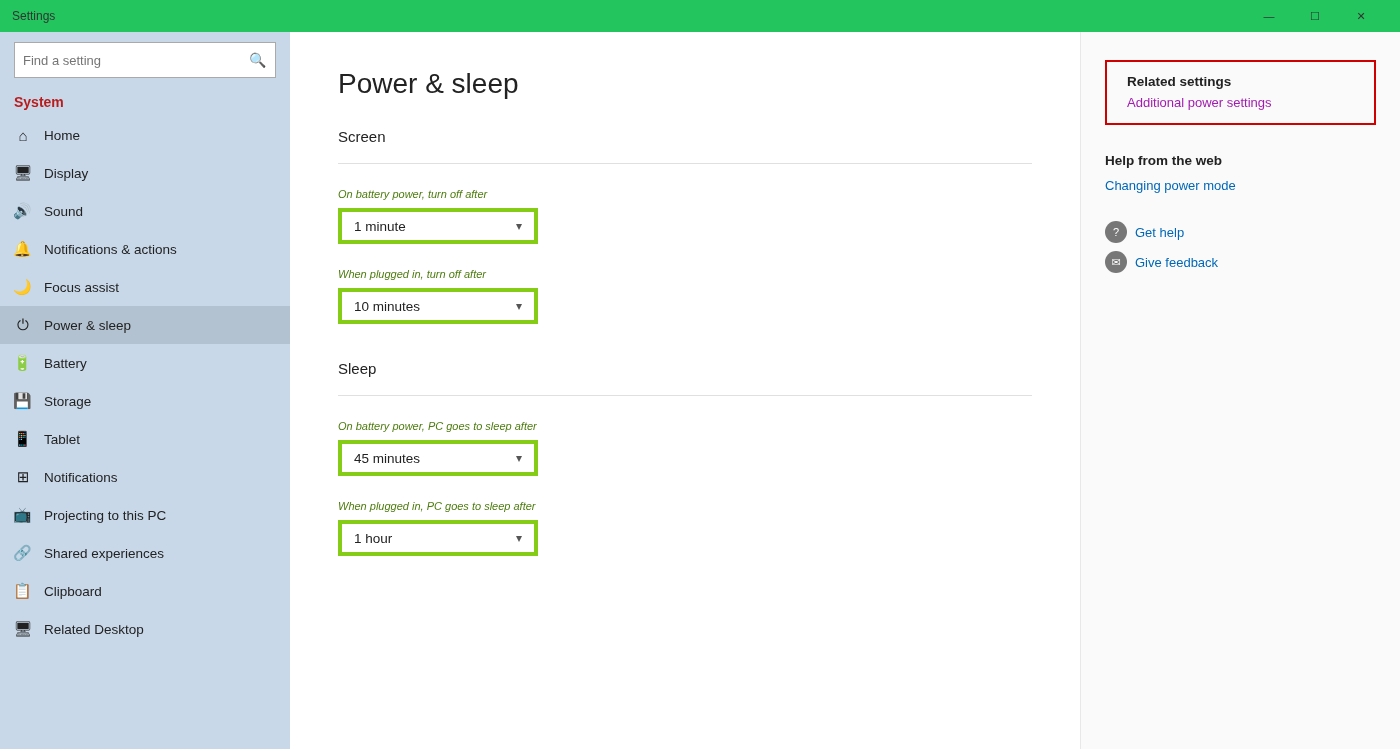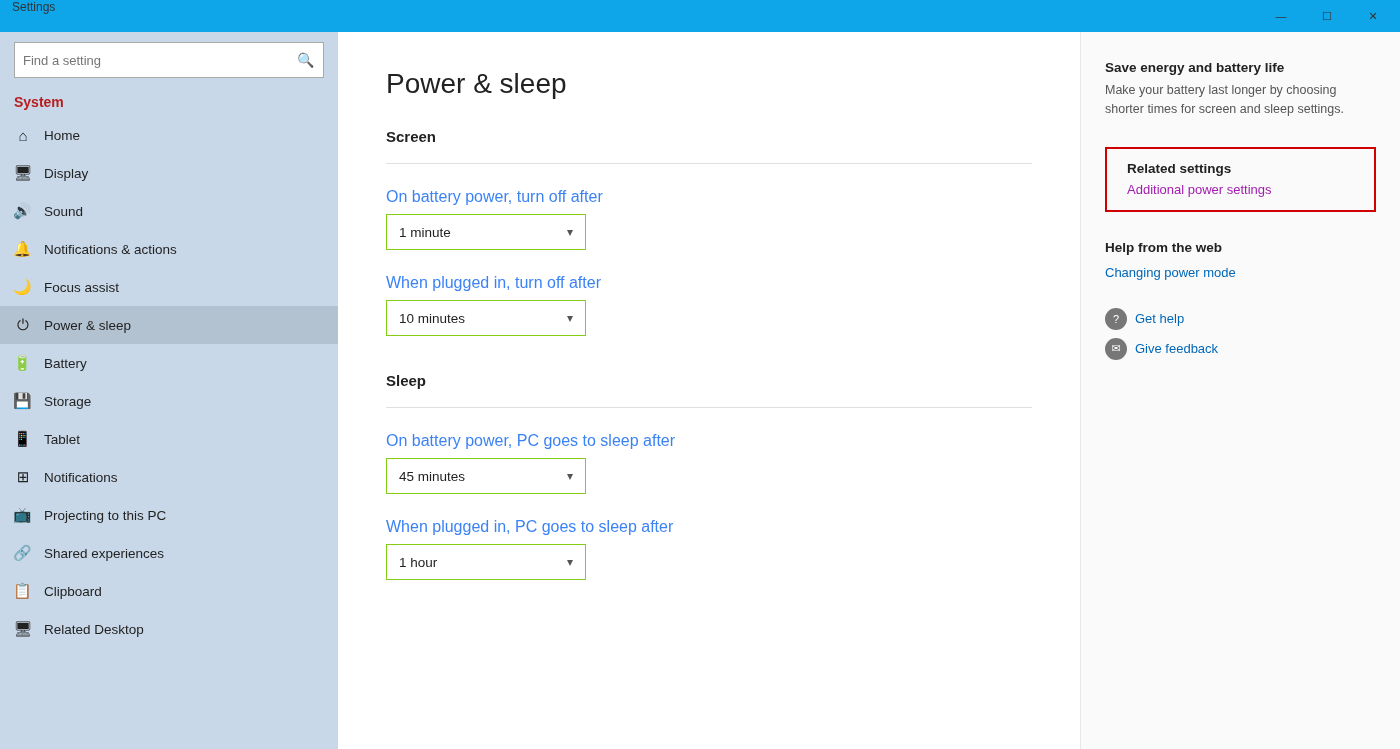--- a/index.html
+++ b/index.html
@@ -6,25 +6,26 @@
     body {
       font-family: 'Segoe UI', sans-serif;
       background: #f2f2f2;
       width: 1400px;
       height: 749px;
       overflow: hidden;
       display: flex;
       flex-direction: column;
     }
     .titlebar {
-      background: #0ea5e9;
+      background: #22c55e;
       height: 32px;
       display: flex;
+      align-items: center;
       justify-content: space-between;
-      padding: 0 4px 0 12px;
+      padding: 0 16px 0 12px;
       flex-shrink: 0;
     }
     .titlebar-title {
       font-size: 12px;
       color: #333;
     }
     .titlebar-controls {
       display: flex;
       height: 32px;
     }
@@ -43,21 +44,21 @@
     }
 
     .app-body {
       display: flex;
       flex: 1;
       overflow: hidden;
     }
 
     
     .sidebar {
-      width: 338px;
+      width: 290px;
       background: #c8d8e8;
       display: flex;
       flex-direction: column;
       flex-shrink: 0;
       overflow-y: auto;
     }
     .sidebar-search {
       margin: 10px 14px 6px 14px;
       display: flex;
       align-items: center;
@@ -115,39 +116,40 @@
       padding: 36px 48px;
     }
     .page-title {
       font-size: 28px;
       font-weight: 300;
       color: #222;
       margin-bottom: 28px;
     }
     .section-title {
       font-size: 15px;
-      font-weight: 700;
+      font-weight: 400;
       color: #222;
       margin-bottom: 18px;
     }
     .setting-row {
       margin-bottom: 24px;
     }
     .setting-label {
-      font-size: 16px;
-      color: #3b82f6;
+      font-size: 11px;
+      color: #4d7c0f;
       margin-bottom: 8px;
+      font-style: italic;
     }
     .dropdown-select {
       display: flex;
       align-items: center;
       justify-content: space-between;
       width: 200px;
       height: 36px;
-      border: 1px solid #84cc16;
+      border: 4px solid #84cc16;
       padding: 0 12px;
       font-size: 13.5px;
       color: #222;
       cursor: pointer;
       background: #fff;
       user-select: none;
     }
     .dropdown-arrow { font-size: 12px; color: #555; }
     .sleep-section { margin-top: 36px; }
     .divider { height: 1px; background: #e0e0e0; margin: 0 0 24px 0; }
@@ -342,24 +344,20 @@
         <div class="setting-label">When plugged in, PC goes to sleep after</div>
         <div class="dropdown-select">
           <span>1 hour</span>
           <span class="dropdown-arrow">▾</span>
         </div>
       </div>
     </div>
   </div>
 
   <div class="right-panel">
-    <div class="panel-section">
-      <div class="panel-section-title">Save energy and battery life</div>
-      <div class="panel-section-text">Make your battery last longer by choosing shorter times for screen and sleep settings.</div>
-    </div>
 
     <div class="related-settings-box">
       <div class="related-settings-title">Related settings</div>
       <a class="related-settings-link">Additional power settings</a>
     </div>
 
     <div class="panel-section">
       <div class="panel-link-title">Help from the web</div>
       <a class="panel-link">Changing power mode</a>
     </div>

